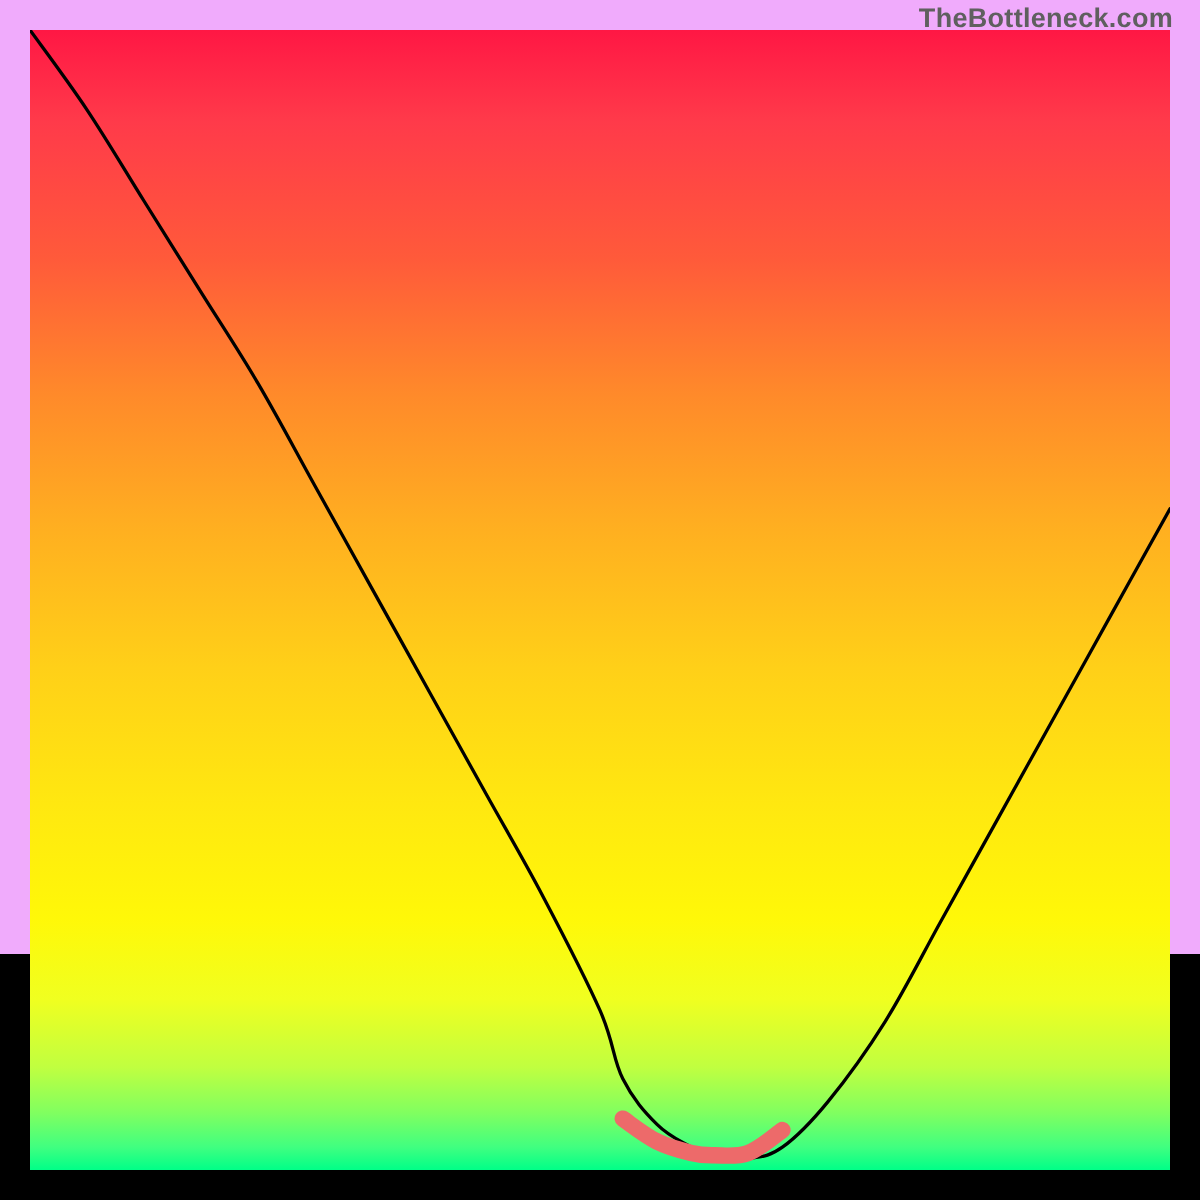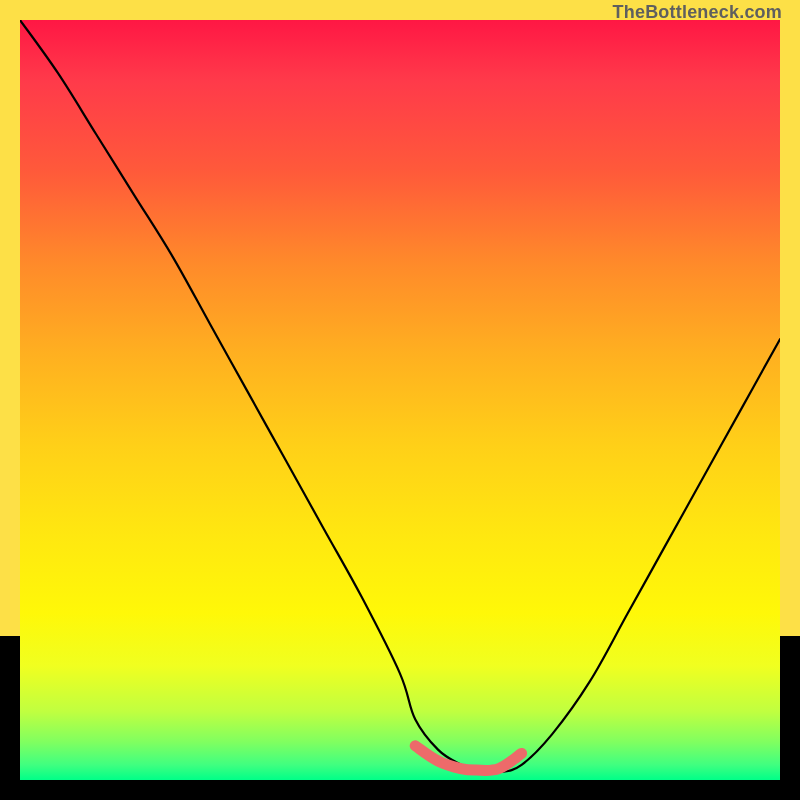--- a/index.html
+++ b/index.html
@@ -1,21 +1,21 @@
 <!DOCTYPE html>
 <html><head>
 <meta charset="utf-8">
 <style>
   * { margin: 0; padding: 0; box-sizing: border-box; }
   html, body { width: 800px; height: 800px; overflow: hidden; background: #000; }
   .chart-container {
     position: relative;
     width: 800px;
     height: 636px;
-    background: #fde047;
+    background: #f0abfc;
   }
   .plot-area {
     position: absolute;
     left: 20px;
     top: 20px;
     width: 760px;
     height: 760px;
     background: linear-gradient(to bottom,
       #ff1744 0%,
       #ff3a4a 8%,

